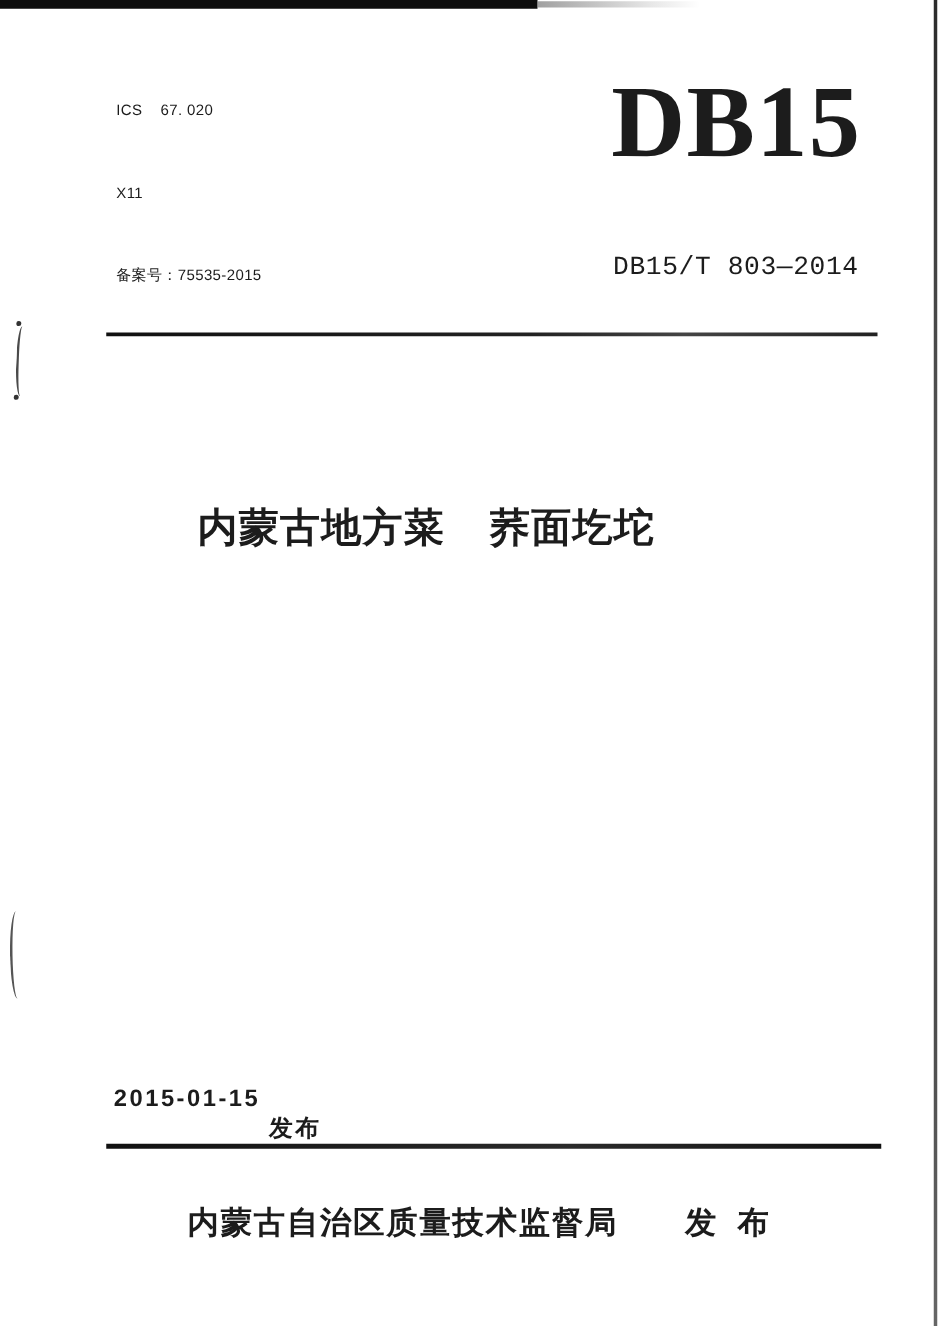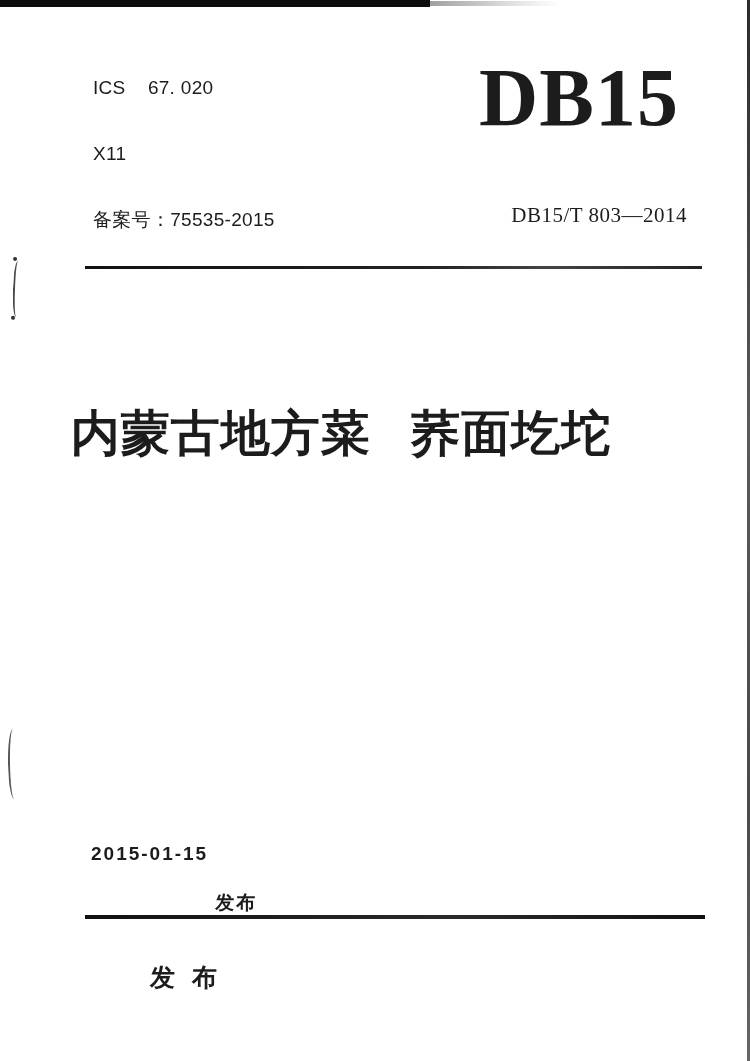--- a/index.html
+++ b/index.html
@@ -18,52 +18,52 @@
   .scan-edge-right{position:absolute;right:0;top:0;width:3px;height:1061px;
     background:linear-gradient(180deg,#2b2b2b,#5a5a5a 40%,#4a4a4a 75%,#666);}
   .artifact-a{position:absolute;left:13px;top:261px;width:7px;height:56px;
     border-left:2.5px solid #4a4a4a;border-radius:45% 0 0 45%;transform:rotate(2deg);}
   .artifact-a::before{content:"";position:absolute;left:-3px;top:-4px;width:4px;height:4px;background:#333;border-radius:50%;}
   .artifact-a::after{content:"";position:absolute;left:-3px;bottom:-3px;width:4px;height:4px;background:#333;border-radius:50%;}
   .artifact-b{position:absolute;left:8px;top:729px;width:9px;height:70px;
     border-left:2px solid #555;border-radius:50% 0 0 50%;transform:rotate(-1deg);}
 
   
-  .ics-block{position:absolute;left:93px;top:33px;font-size:19px;line-height:22px;
+  .ics-block{position:absolute;left:93px;top:33px;font-size:12px;line-height:22px;
     font-weight:500;letter-spacing:.3px;white-space:pre;}
 
   
   .logo{position:absolute;left:479px;top:57px;width:210px;
     font-family:"Liberation Serif","DejaVu Serif",serif;font-weight:700;
-    font-size:82px;line-height:1;letter-spacing:1px;text-align:left;}
+    font-size:82px;line-height:1;letter-spacing:1px;text-align:right;}
 
   
   .standard-type{position:absolute;left:93px;top:144px;width:594px;
     font-size:37px;font-weight:500;line-height:1.2;
     text-align:justify;text-align-last:justify;text-justify:inter-character;}
 
   .standard-number{position:absolute;right:63px;top:203px;
-    font-family:Liberation Serif, serif;
+    font-family:Liberation Mono, monospace;
     font-size:21px;font-weight:500;letter-spacing:.5px;}
 
   .rule{position:absolute;background:#1e1e1e;}
   .rule-top{left:85px;top:266px;width:617px;height:3px;
     background:linear-gradient(90deg,#111 0%,#222 55%,#444 75%,#222 100%);}
   .rule-bottom{left:85px;top:915px;width:620px;height:3.5px;
     background:linear-gradient(90deg,#111,#2a2a2a 60%,#111);}
 
   
   .main-title{position:absolute;left:0;top:401px;width:682px;text-align:center;
-    font-size:49px;font-weight:700;word-spacing:26px;letter-spacing:1px;}
+    font-size:32px;font-weight:700;word-spacing:26px;letter-spacing:1px;}
 
   
   .dates-row{position:absolute;left:91px;top:894px;width:614px;height:22px;
     display:flex;justify-content:space-between;align-items:flex-end;
     font-size:19px;font-weight:700;}
-  .date-group{display:flex;align-items:flex-start;gap:7px;}
+  .date-group{display:flex;align-items:center;gap:7px;}
   .date-num{letter-spacing:2px;}
   .date-label{letter-spacing:2px;margin-top:47px;}
 
   
   .publisher-row{position:absolute;left:150px;top:961px;width:466px;
     display:flex;justify-content:space-between;align-items:baseline;
     font-size:25px;font-weight:700;}
   .publisher{letter-spacing:1.5px;}
   .publish-action{letter-spacing:1px;white-space:pre;}
 </style>
@@ -96,16 +96,17 @@
   <div class="dates-row">
     <div class="date-group">
       <span class="date-num">2015-01-15</span>
       <span class="date-label">发布</span>
     </div>
   </div>
 
   <div class="rule rule-bottom"></div>
 
   <div class="publisher-row">
+    <span class="publisher">内蒙古自治区质量技术监督局</span>
     <span class="publish-action">发  布</span>
   </div>
 
 </div>
 
 </body></html>

